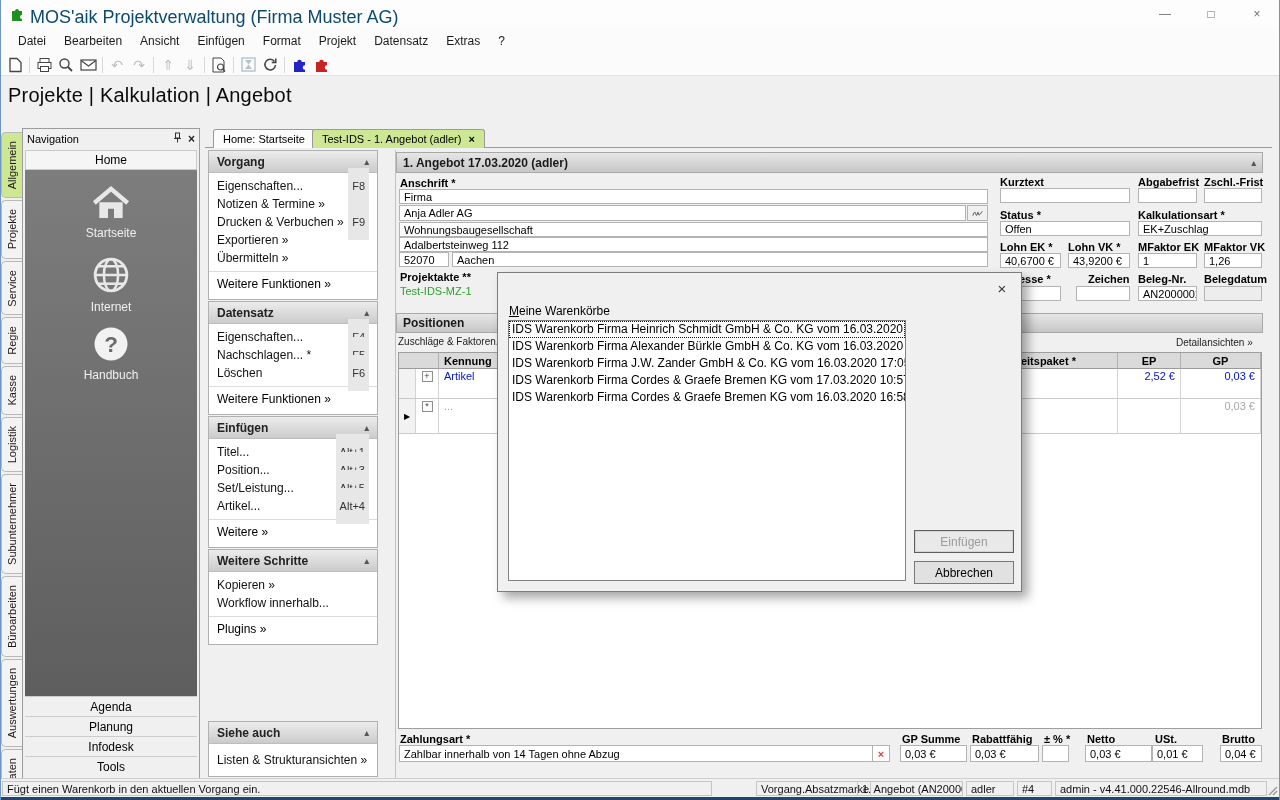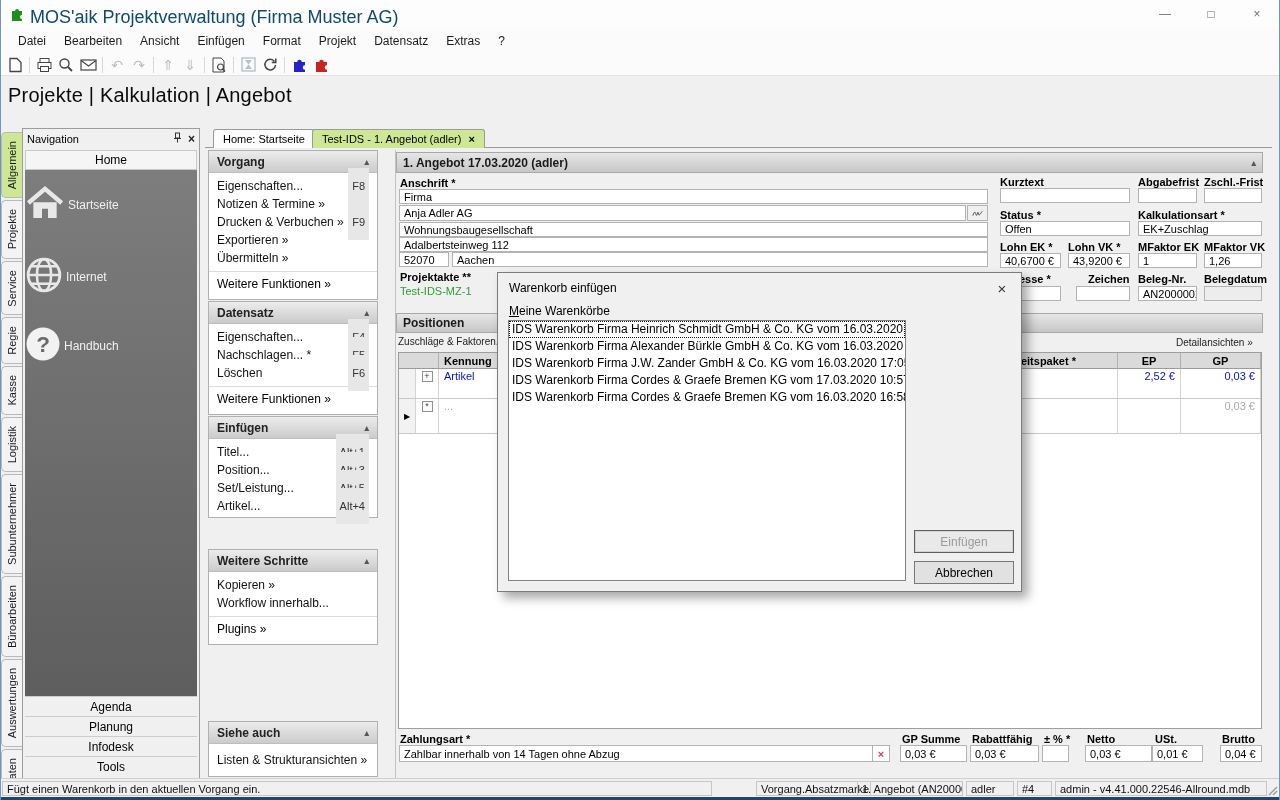--- a/index.html
+++ b/index.html
@@ -20,21 +20,21 @@
   
   #side-tabs{left:1px;top:132px;width:21px;display:flex;flex-direction:column;gap:2px}
   .vtab{display:flex;justify-content:center;padding:8px 0;background:#f3f3f3;border:1px solid #b9b9b9;border-right:none;border-radius:5px 0 0 5px}
   .vtab.active{background:#cde794}
   .vlabel{writing-mode:vertical-rl;transform:rotate(180deg);font-size:11px;color:#1a1a1a;white-space:nowrap}
   
   #nav-panel{left:22px;top:128px;width:178px;height:652px;background:#f0f0f0;border:1px solid #9c9c9c}
   #nav-title{position:absolute;left:0;top:0;width:176px;height:19px;display:flex;align-items:center;padding:0 4px;font-size:11px;background:#f0f0f0}
   #nav-home-h{position:absolute;left:2px;top:21px;width:172px;height:20px;background:#f5f5f5;border:1px solid #c9c9c9;display:flex;align-items:center;justify-content:center;font-size:12px}
   #nav-dark{position:absolute;left:2px;top:41px;width:172px;height:526px;background:linear-gradient(180deg,#7d7d7d,#5e5e5e)}
-  .nav-link{position:absolute;left:0;width:172px;display:flex;flex-direction:row;align-items:center;gap:3px;color:#f0f0f0;font-size:12px}
+  .nav-link{position:absolute;left:0;width:172px;display:flex;flex-direction:column;align-items:center;gap:3px;color:#f0f0f0;font-size:12px}
   .nav-bottom{position:absolute;left:2px;width:172px;height:20px;background:#f0f0f0;border-top:1px solid #cdcdcd;display:flex;align-items:center;justify-content:center;font-size:12px}
   
   .dtab{position:absolute;top:129px;height:19px;border:1px solid #9a9a9a;border-bottom:none;border-radius:3px 3px 0 0;display:flex;align-items:center;padding:0 9px;font-size:11px;background:#fcfcfc;z-index:2}
   #tabline{left:205px;top:147px;width:1067px;height:1px;background:#9a9a9a;z-index:1}
   
   .panel{position:absolute;left:208px;width:170px;background:#fff;border:1px solid #b0b0b0}
   .panel-h{height:22px;background:linear-gradient(#ececec,#cbcbcb);border-bottom:1px solid #bdbdbd;font-weight:bold;font-size:12px;color:#222;display:flex;align-items:center;padding:0 8px}
   .car{margin-left:auto;font-size:9px;color:#555}
   .pbody{padding:4px 0 2px}
   .pitem{display:flex;align-items:center;height:18px;padding:0 8px;font-size:12px;color:#111}
@@ -321,20 +321,21 @@
         <span class="key">Alt+3</span>
       </div>
     <div class="pitem">
         <span>Set/Leistung...</span>
         <span class="key">Alt+5</span>
       </div>
     <div class="pitem">
         <span>Artikel...</span>
         <span class="key">Alt+4</span>
       </div>
+    <div class="pfoot">Weitere »</div>
   </div>
 </div>
 
 <div class="panel" style="top:549px">
   <div class="panel-h">
       <span>Weitere Schritte</span>
       <span class="car">▴</span>
     </div>
   <div class="pbody">
     <div class="pitem">
@@ -456,23 +457,20 @@
 <span class="lbl" style="left:1044px;top:733px">± % *</span>
 <div class="inp" style="left:1042px;top:745px;width:27px;height:17px"></div>
 <span class="lbl" style="left:1087px;top:733px">Netto</span>
 <div class="inp" style="left:1085px;top:745px;width:67px;height:17px">0,03 €</div>
 <span class="lbl" style="left:1155px;top:733px">USt.</span>
 <div class="inp" style="left:1152px;top:745px;width:51px;height:17px">0,01 €</div>
 <span class="lbl" style="left:1222px;top:733px">Brutto</span>
 <div class="inp" style="left:1220px;top:745px;width:42px;height:17px">0,04 €</div>
 
 <div class="abs" id="dialog">
-  <div id="dlg-title">
-      <span>Warenkorb einfügen</span>
-    </div>
   <div id="dlg-close">×</div>
   <div class="mnemonic" style="position:absolute;left:11px;top:31px;font-size:12px">Meine Warenkörbe</div>
   <div id="dlg-list">
     <div class="ditem focus">IDS Warenkorb Firma Heinrich Schmidt GmbH &amp; Co. KG vom 16.03.2020 17:34 Uhr</div>
     <div class="ditem">IDS Warenkorb Firma Alexander Bürkle GmbH &amp; Co. KG vom 16.03.2020 17:18 Uhr</div>
     <div class="ditem">IDS Warenkorb Firma J.W. Zander GmbH &amp; Co. KG vom 16.03.2020 17:05 Uhr</div>
     <div class="ditem">IDS Warenkorb Firma Cordes &amp; Graefe Bremen KG vom 17.03.2020 10:57 Uhr</div>
     <div class="ditem">IDS Warenkorb Firma Cordes &amp; Graefe Bremen KG vom 16.03.2020 16:58 Uhr</div>
   </div>
   <div class="dbtn" id="btn-insert">Einfügen</div>

